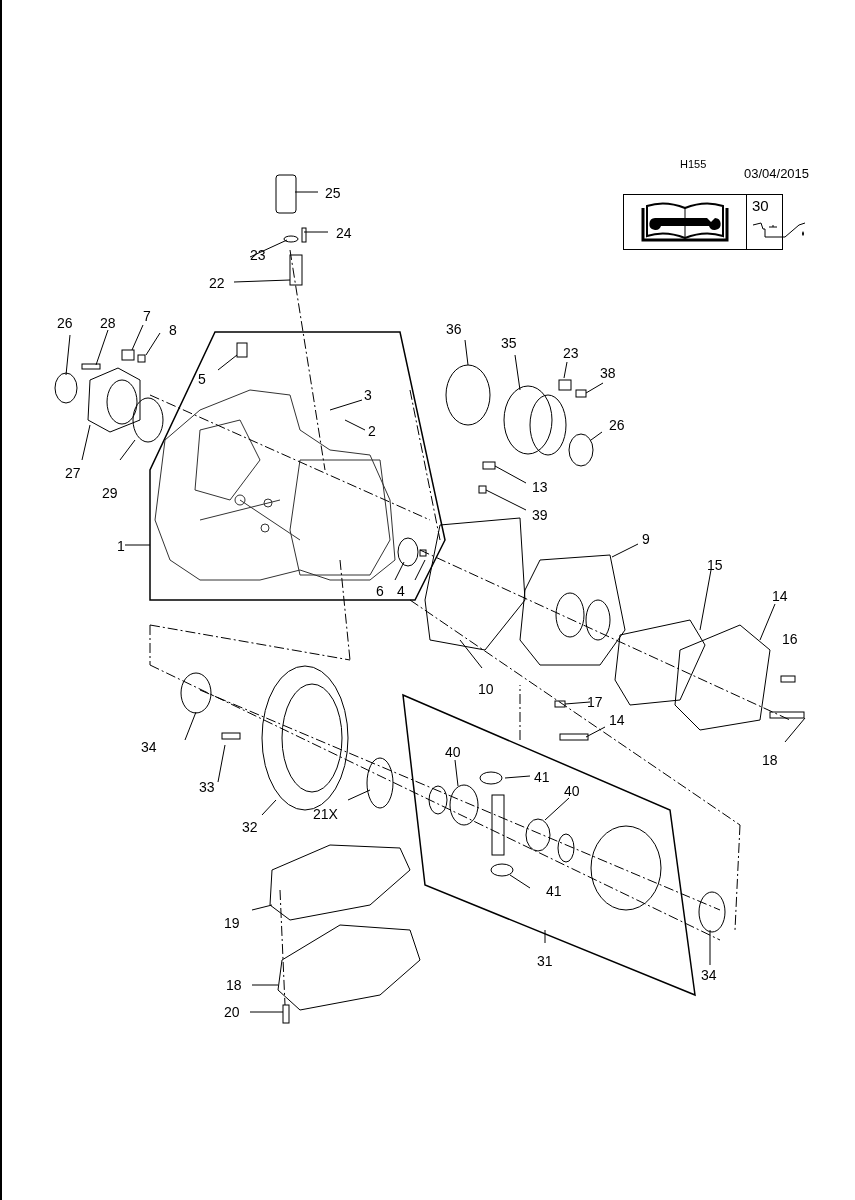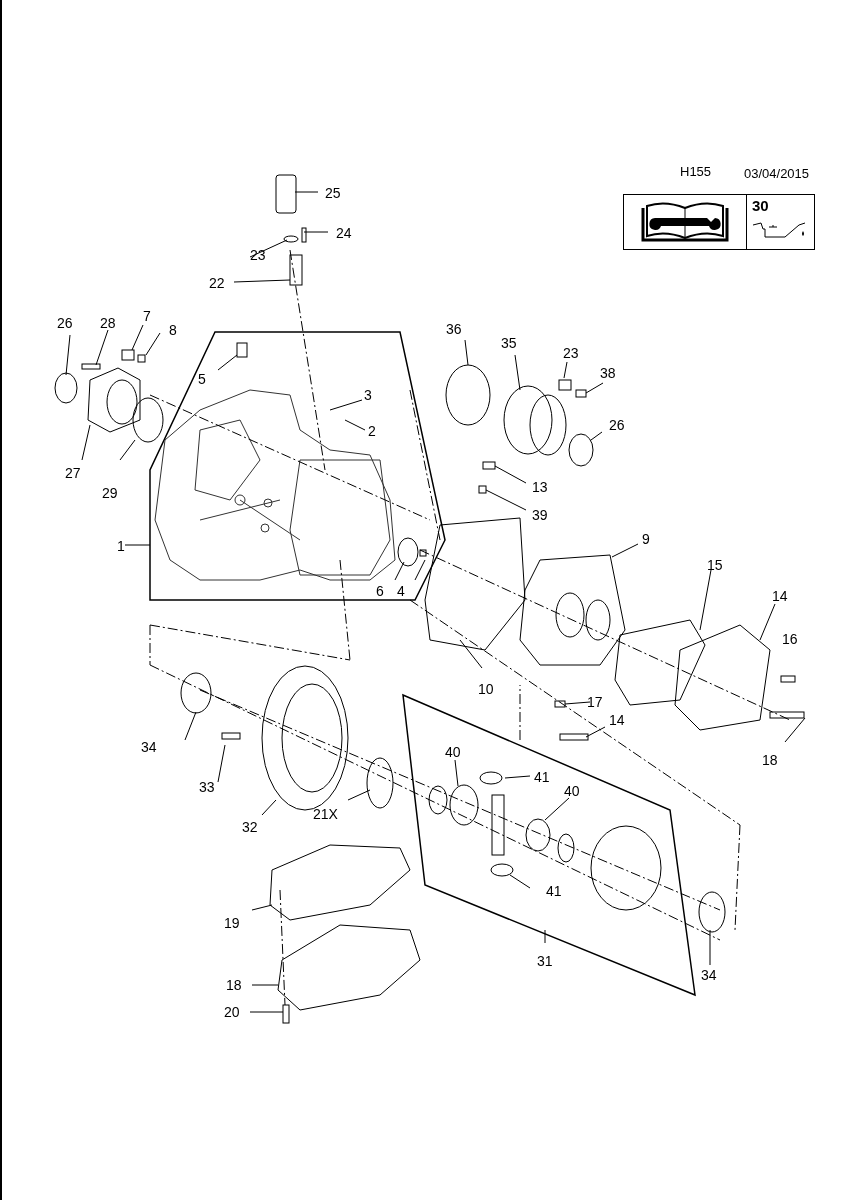--- a/index.html
+++ b/index.html
@@ -1,20 +1,20 @@
 <!DOCTYPE html>
 <html><head>
 <meta charset="utf-8">
 <style>
   html, body { margin:0; padding:0; background:#ffffff; }
   body { width:855px; height:1200px; position:relative; overflow:hidden; font-family:"Liberation Sans", sans-serif; color:#000; }
   .left-border { position:absolute; left:0; top:0; width:2px; height:1200px; background:#000; }
-  .header-code { position:absolute; left:680px; top:164px; font-size:13px; }
+  .header-code { position:absolute; left:680px; top:158px; font-size:11px; }
   .header-date { position:absolute; left:744px; top:166px; font-size:13px; }
-  .icon-box { position:absolute; left:623px; top:194px; width:192px; height:56px; border:1.5px solid #000; box-sizing:border-box; display:flex;font-weight:bold; }
+  .icon-box { position:absolute; left:623px; top:194px; width:160px; height:56px; border:1.5px solid #000; box-sizing:border-box; display:flex; }
   .icon-box .cell-manual { width:122px; height:100%; border-right:1.5px solid #000; display:flex; align-items:center; justify-content:center; }
   .icon-box .cell-oil { flex:1; position:relative; }
   .oil-num { position:absolute; left:5px; top:2px; font-size:15px; }
   .oil-can { position:absolute; left:4px; top:20px; }
   .callout { position:absolute; font-size:14px; line-height:1; white-space:nowrap; }
   svg.diagram { position:absolute; left:0; top:0; }
 </style>
 </head>
 <body>
 

